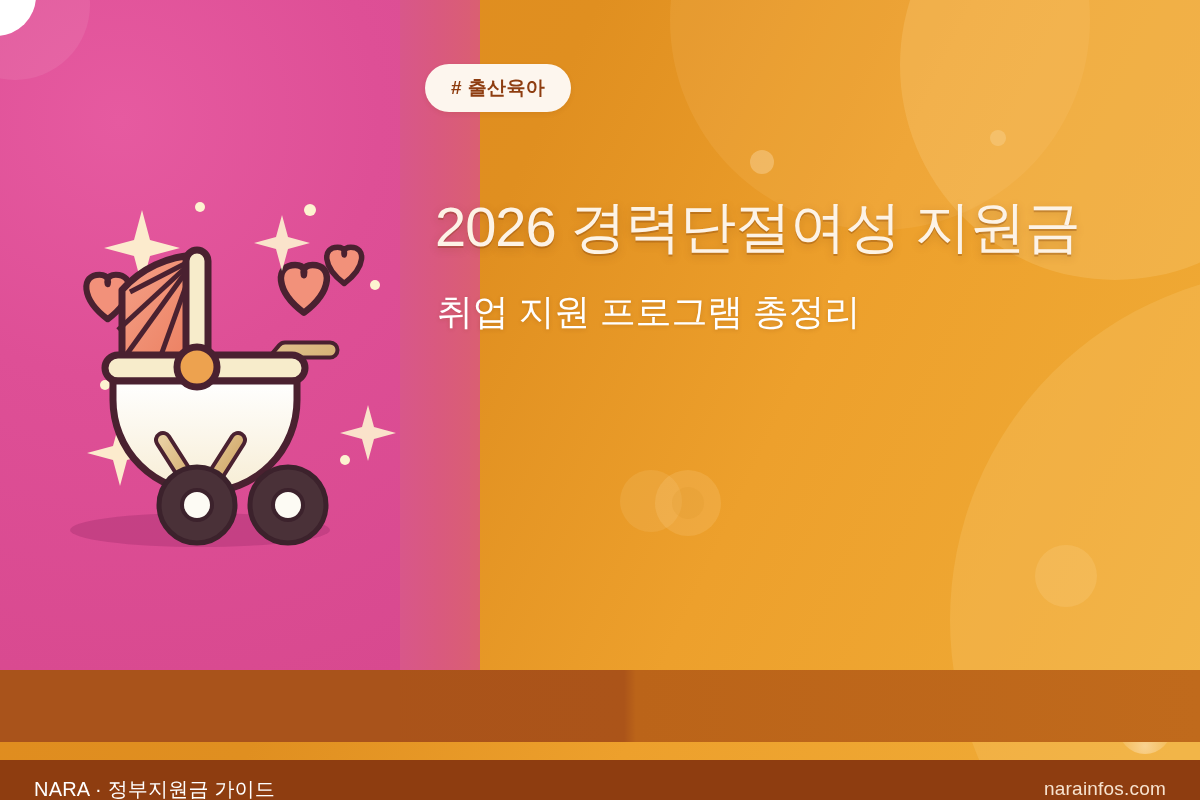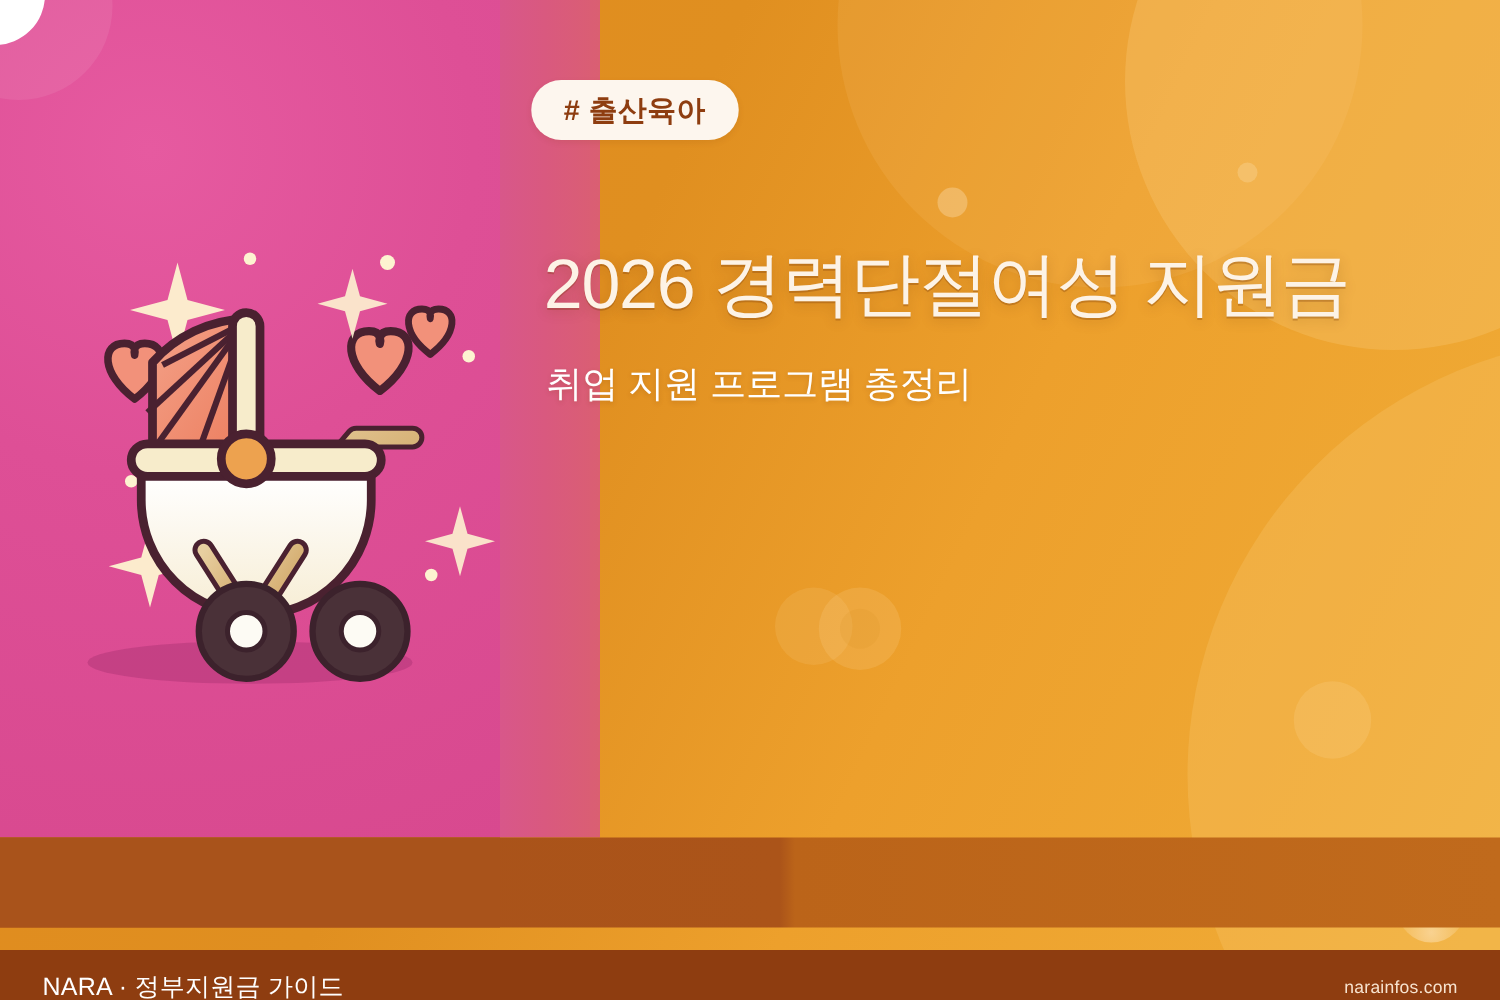--- a/index.html
+++ b/index.html
@@ -146,21 +146,21 @@
     box-sizing: border-box;
     padding: 0 34px;
   }
   .footer-left {
     color: #ffffff;
     font-size: 20px;
     letter-spacing: 0.2px;
   }
   .footer-right {
     color: #f7e3cf;
-    font-size: 14px;
+    font-size: 19px;
     letter-spacing: 0.2px;
   }
 
   
   .content {
     position: absolute;
     left: 425px;
     top: 0;
     width: 760px;
     height: 670px;
@@ -168,21 +168,21 @@
   .badge {
     position: absolute;
     left: 0; top: 64px;
     display: inline-flex;
     align-items: center;
     height: 48px;
     padding: 0 26px;
     background: #fdf6ee;
     border-radius: 999px;
     color: #8e3d10;
-    font-size: 23px;
+    font-size: 19px;
     font-weight: bold;
     letter-spacing: 0.4px;
     box-shadow: 0 2px 5px rgba(120,50,10,0.10);
   }
   .title {
     position: absolute;
     left: 10px;
     top: 190px;
     font-size: 56px;
     font-weight: normal;
@@ -190,21 +190,21 @@
     letter-spacing: -1px;
     white-space: nowrap;
     text-shadow:
       0 2px 0 rgba(120,55,10,0.30),
       0 3px 10px rgba(110,50,10,0.22);
   }
   .subtitle {
     position: absolute;
     left: 12px;
     top: 288px;
-    font-size: 29px;
+    font-size: 36px;
     color: #ffffff;
     letter-spacing: -0.2px;
     white-space: nowrap;
     text-shadow: 0 1px 4px rgba(120,55,10,0.22);
   }
 </style>
 </head>
 <body>
 
 <div id="card">

